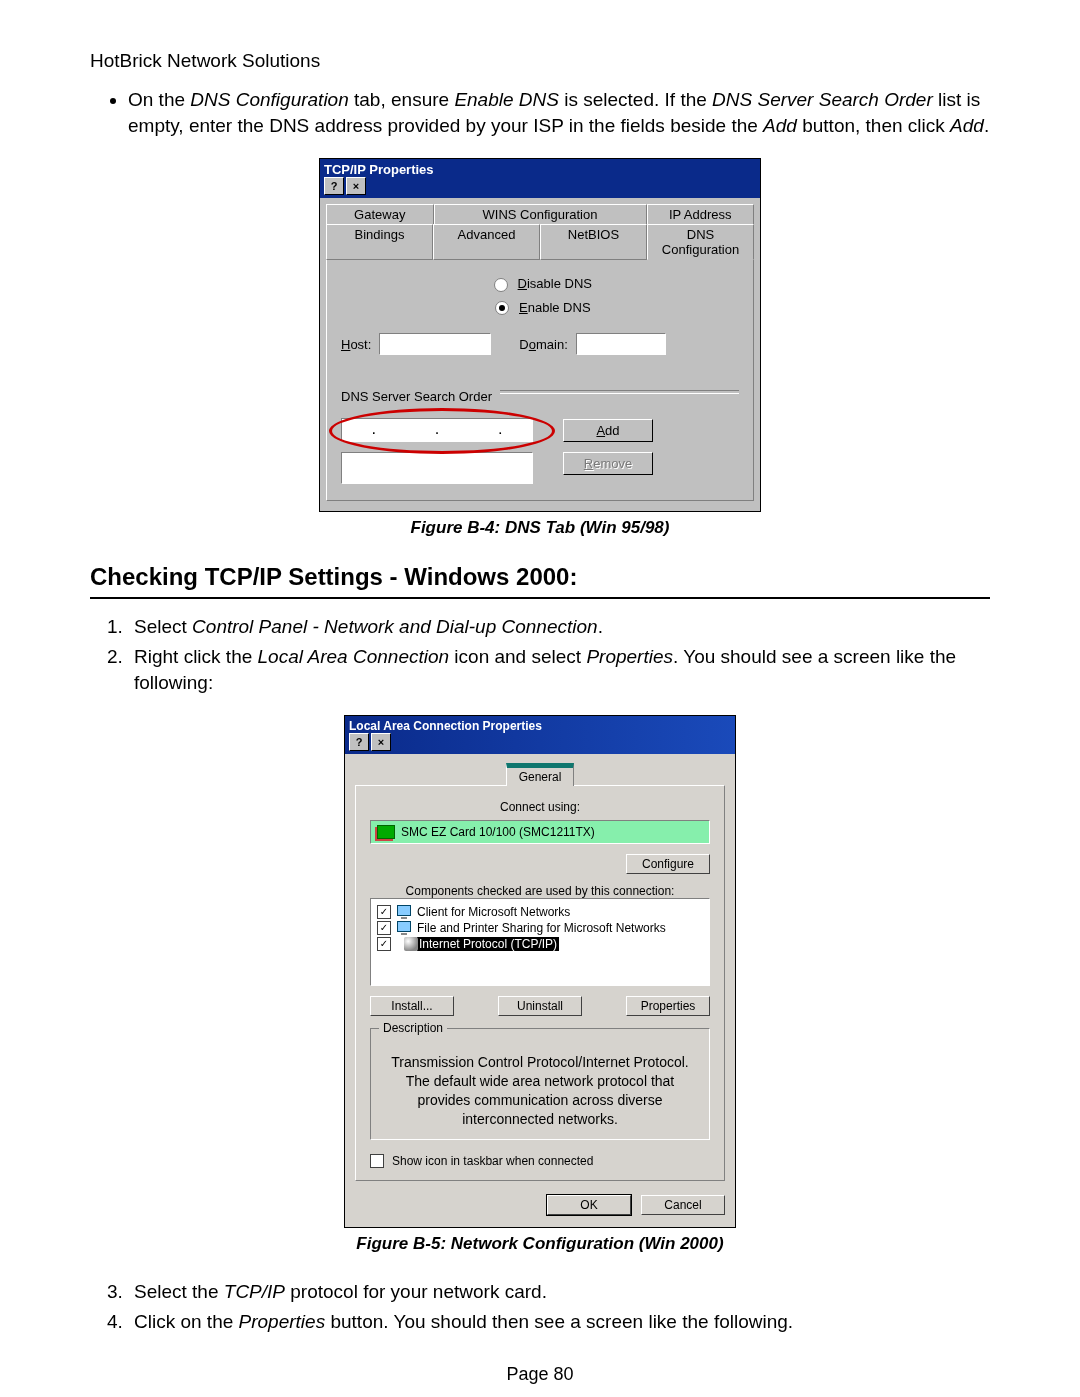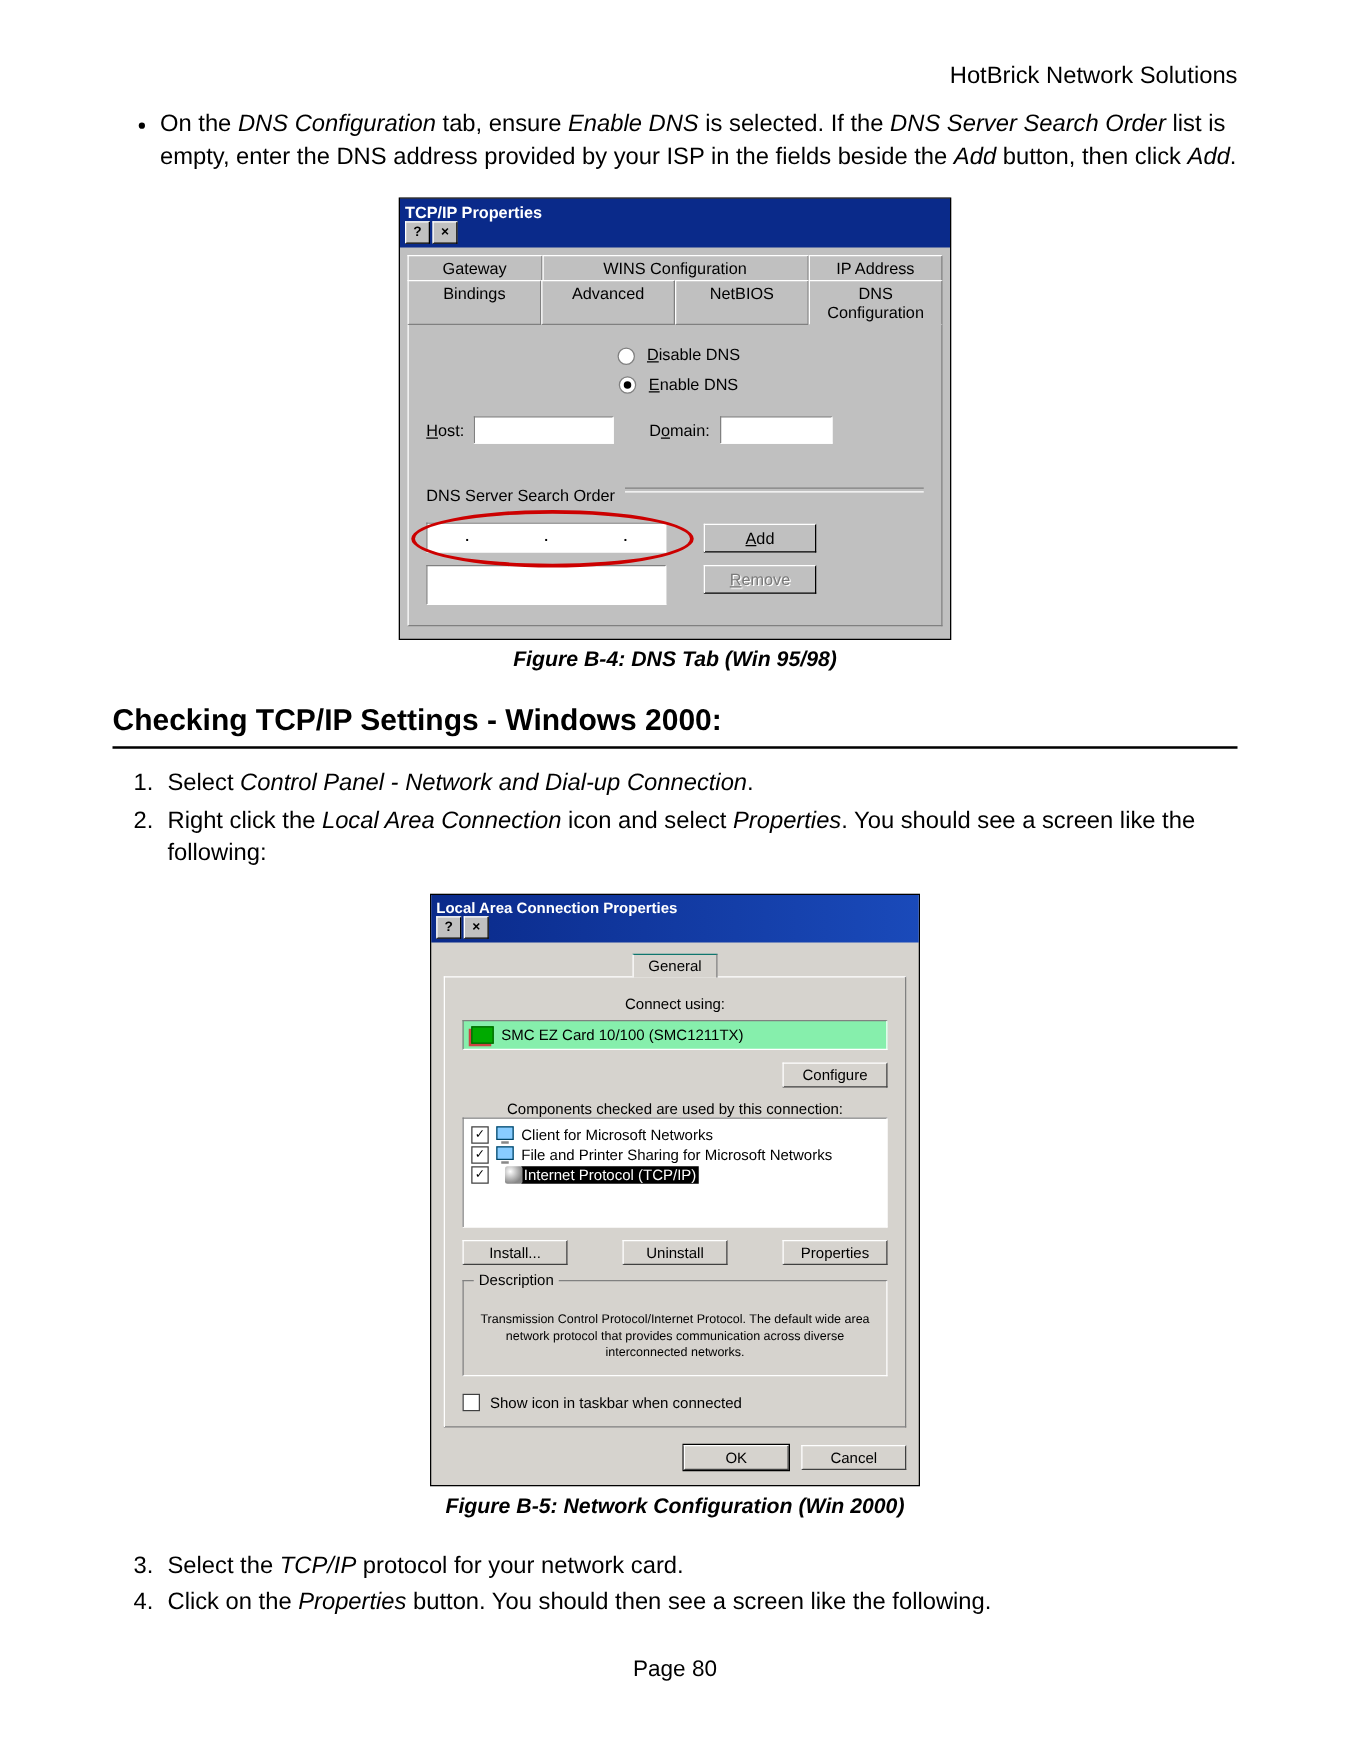--- a/index.html
+++ b/index.html
@@ -8,21 +8,20 @@
     background: #fff;
     font-family: Arial, Helvetica, sans-serif;
     font-size: 19px;
     color: #000;
     width: 1080px;
   }
   .page {
     padding: 50px 90px 40px 90px;
   }
   .header {
-    text-align: right;
     font-size: 19px;
     margin-bottom: 15px;
   }
   .bullet-list {
     margin: 0 0 20px 0;
     padding-left: 38px;
   }
   .bullet-list li {
     line-height: 1.35;
     margin-bottom: 4px;
@@ -178,21 +177,21 @@
     border: 1px solid #000;
     background: #d6d3ce;
     font-family: Tahoma, "MS Sans Serif", sans-serif;
     font-size: 12px;
   }
   .dlg2 .titlebar { background: linear-gradient(to right, #0a2a8a, #1a4aba); }
   .dlg2-body { padding: 8px 10px 12px 10px; }
   .tab2k {
     display: inline-block;
     background: #d6d3ce;
-    border-top: 1px solid #0f766e; border-left: 1px solid #fff;
+    border-top: 5px solid #0f766e; border-left: 1px solid #fff;
     border-right: 1px solid #808080;
     padding: 2px 12px;
     position: relative; top: 1px;
   }
   .panel2k {
     border-top: 1px solid #fff; border-left: 1px solid #fff;
     border-right: 1px solid #808080; border-bottom: 1px solid #808080;
     padding: 14px 14px 12px 14px;
   }
   .sunken {
@@ -248,21 +247,21 @@
     border-top:1px solid #808080; border-left:1px solid #808080;
     border-right:1px solid #fff; border-bottom:1px solid #fff;
     padding: 24px 10px 10px 10px;
     margin-top: 12px;
     position: relative;
   }
   .fieldset .legend {
     position:absolute; top:-8px; left:8px; background:#d6d3ce;
     padding:0 4px; font-size:12px;
   }
-  .desc-text { font-size:10px; line-height:1.35; }
+  .desc-text { font-size:14px; line-height:1.35; }
   .chk-row { display:flex; align-items:flex-end; gap:8px; margin-top:14px; }
   .dlgbtns { display:flex; justify-content:flex-end; gap:10px; margin-top:14px; }
 </style>
 </head>
 <body>
 
 <div class="page">
   <div class="header">HotBrick Network Solutions</div>
 
   <ul class="bullet-list">

